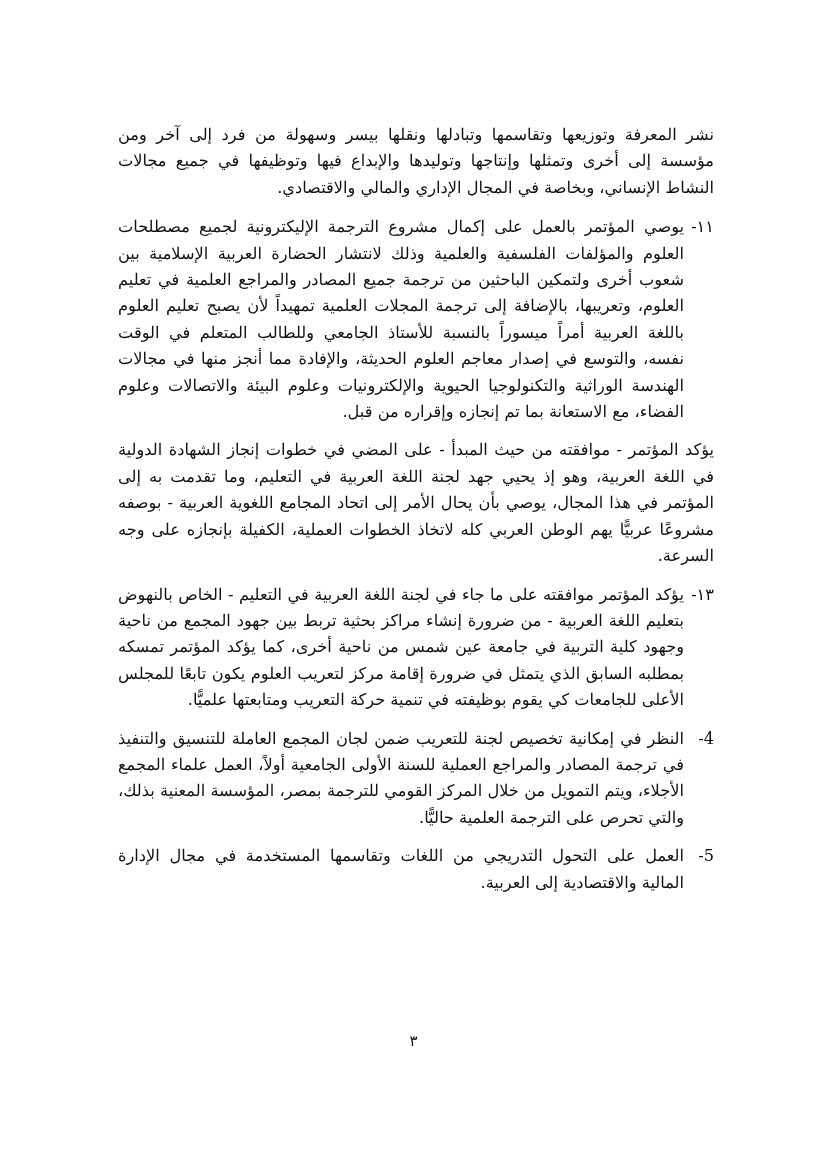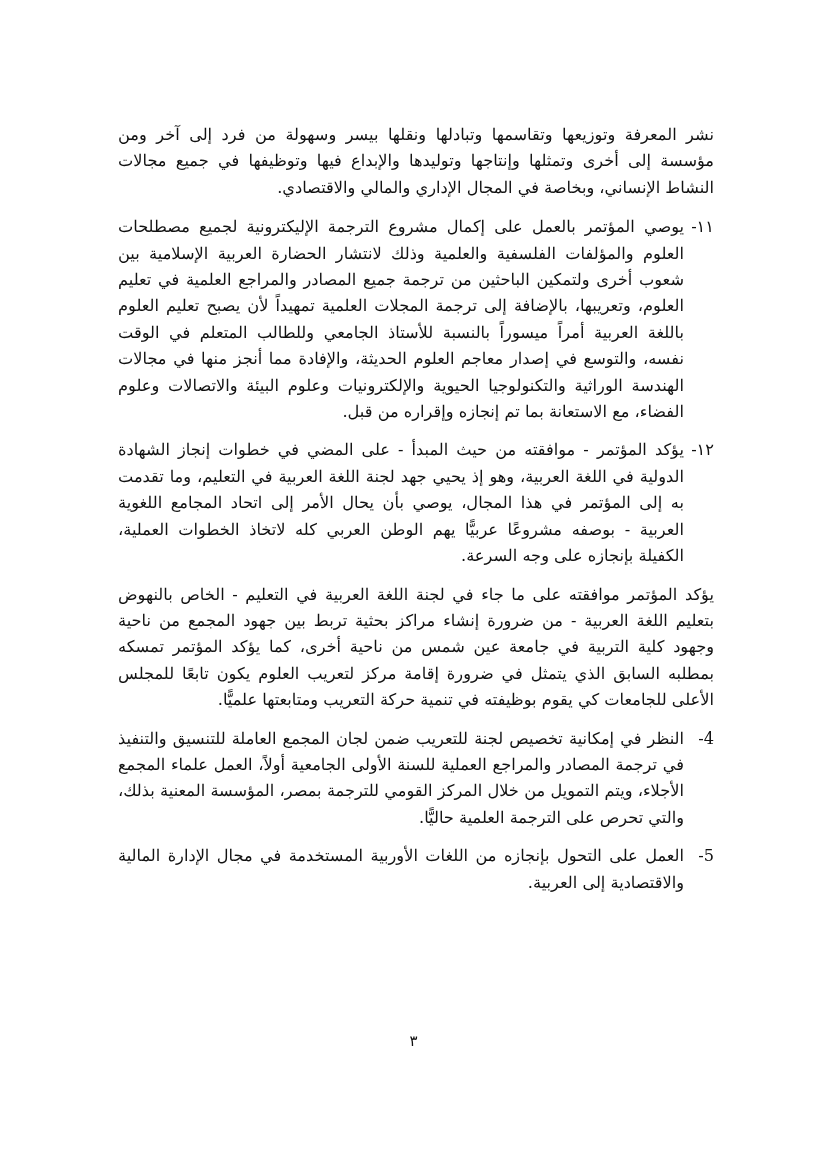--- a/index.html
+++ b/index.html
@@ -61,32 +61,32 @@
 
 <div class="page">
   <p class="para intro">نشر المعرفة وتوزيعها وتقاسمها وتبادلها ونقلها بيسر وسهولة من فرد إلى آخر ومن مؤسسة إلى أخرى وتمثلها وإنتاجها وتوليدها والإبداع فيها وتوظيفها في جميع مجالات النشاط الإنساني، وبخاصة في المجال الإداري والمالي والاقتصادي.</p>
 
   <div class="item">
     <span class="num">١١-</span>
     <span class="body">يوصي المؤتمر بالعمل على إكمال مشروع الترجمة الإليكترونية لجميع مصطلحات العلوم والمؤلفات الفلسفية والعلمية وذلك لانتشار الحضارة العربية الإسلامية بين شعوب أخرى ولتمكين الباحثين من ترجمة جميع المصادر والمراجع العلمية في تعليم العلوم، وتعريبها، بالإضافة إلى ترجمة المجلات العلمية تمهيداً لأن يصبح تعليم العلوم باللغة العربية أمراً ميسوراً بالنسبة للأستاذ الجامعي وللطالب المتعلم في الوقت نفسه، والتوسع في إصدار معاجم العلوم الحديثة، والإفادة مما أنجز منها في مجالات الهندسة الوراثية والتكنولوجيا الحيوية والإلكترونيات وعلوم البيئة والاتصالات وعلوم الفضاء، مع الاستعانة بما تم إنجازه وإقراره من قبل.</span>
   </div>
 
   <div class="item">
-    <span class="num">١٢-</span>
     <span class="body">يؤكد المؤتمر - موافقته من حيث المبدأ - على المضي في خطوات إنجاز الشهادة الدولية في اللغة العربية، وهو إذ يحيي جهد لجنة اللغة العربية في التعليم، وما تقدمت به إلى المؤتمر في هذا المجال، يوصي بأن يحال الأمر إلى اتحاد المجامع اللغوية العربية - بوصفه مشروعًا عربيًّا يهم الوطن العربي كله لاتخاذ الخطوات العملية، الكفيلة بإنجازه على وجه السرعة.</span>
   </div>
 
   <div class="item">
+    <span class="num">١٣-</span>
     <span class="body">يؤكد المؤتمر موافقته على ما جاء في لجنة اللغة العربية في التعليم - الخاص بالنهوض بتعليم اللغة العربية - من ضرورة إنشاء مراكز بحثية تربط بين جهود المجمع من ناحية وجهود كلية التربية في جامعة عين شمس من ناحية أخرى، كما يؤكد المؤتمر تمسكه بمطلبه السابق الذي يتمثل في ضرورة إقامة مركز لتعريب العلوم يكون تابعًا للمجلس الأعلى للجامعات كي يقوم بوظيفته في تنمية حركة التعريب ومتابعتها علميًّا.</span>
   </div>
 
   <div class="item">
     <span class="num">4-</span>
     <span class="body">النظر في إمكانية تخصيص لجنة للتعريب ضمن لجان المجمع العاملة للتنسيق والتنفيذ في ترجمة المصادر والمراجع العملية للسنة الأولى الجامعية أولاً، العمل علماء المجمع الأجلاء، ويتم التمويل من خلال المركز القومي للترجمة بمصر، المؤسسة المعنية بذلك، والتي تحرص على الترجمة العلمية حاليًّا.</span>
   </div>
 
   <div class="item">
     <span class="num">5-</span>
-    <span class="body">العمل على التحول بإنجازه من اللغات الأوربية المستخدمة في مجال الإدارة المالية والاقتصادية إلى العربية.</span>
+    <span class="body">العمل على التحول التدريجي من اللغات وتقاسمها المستخدمة في مجال الإدارة المالية والاقتصادية إلى العربية.</span>
   </div>
 </div>
 
 <div class="page-number">٣</div>
 
 </body></html>

